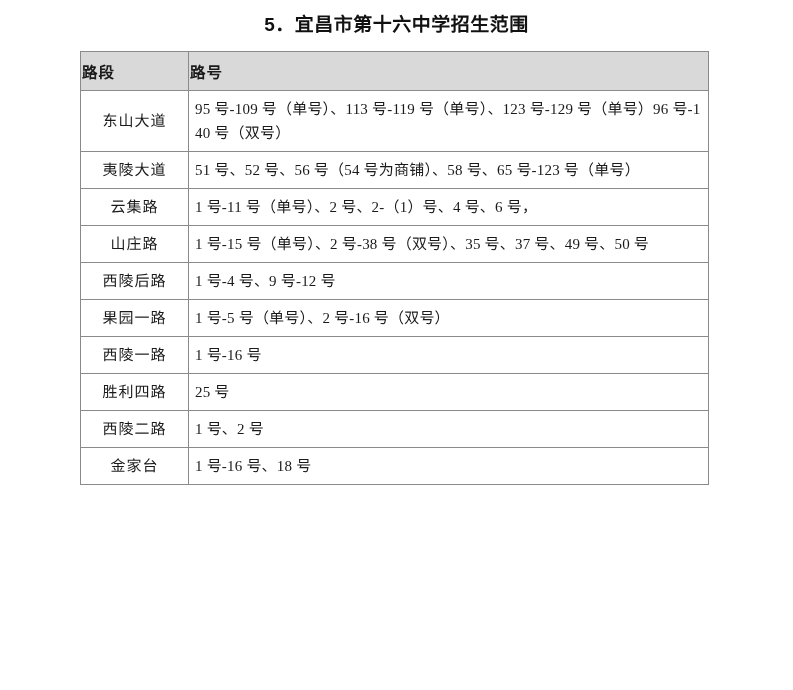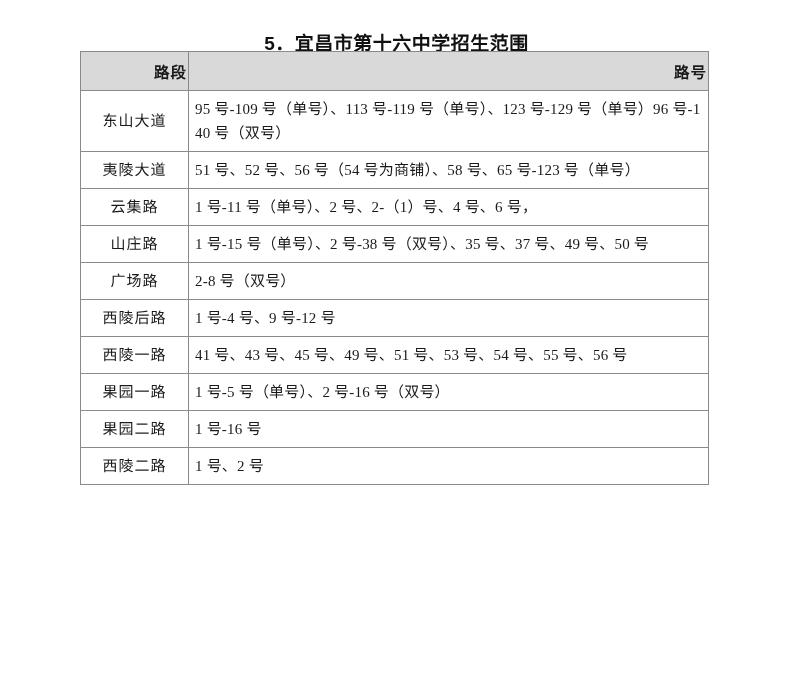--- a/index.html
+++ b/index.html
@@ -20,21 +20,21 @@
     box-sizing: border-box;
   }
   .doc-title {
     text-align: center;
     font-family: "Liberation Sans", "DejaVu Sans", sans-serif;
     font-weight: bold;
     font-size: 19px;
     color: #111111;
     letter-spacing: 0.5px;
     margin: 0;
-    padding-top: 30px;
+    padding-top: 11px;
     padding-bottom: 0;
     line-height: 1.5;
     width: 793px;
   }
   .table-wrap {
     position: absolute;
     left: 80px;
     top: 51px;
     width: 628px;
   }
@@ -51,21 +51,21 @@
   table.range-table td {
     border: 1px solid #8a8a8a;
     font-size: 15px;
     color: #1a1a1a;
     vertical-align: middle;
   }
   table.range-table thead th {
     background: #d9d9d9;
     font-family: Liberation Serif, serif;
     font-weight: bold;
-    text-align: right;
+    text-align: left;
     height: 36px;
     font-size: 15.5px;
     letter-spacing: 1px;
   }
   td.road-cell {
     text-align: center;
     padding: 6px 2px;
     letter-spacing: 1px;
     line-height: 1.5;
     white-space: nowrap;
@@ -110,40 +110,40 @@
           </tr>
           <tr>
             <td class="road-cell">云集路</td>
             <td class="nums-cell">1 号-11 号（单号）、2 号、2-（1）号、4 号、6 号，</td>
           </tr>
           <tr>
             <td class="road-cell">山庄路</td>
             <td class="nums-cell">1 号-15 号（单号）、2 号-38 号（双号）、35 号、37 号、49 号、50 号</td>
           </tr>
           <tr>
-            <td class="road-cell">广场路</td>
-            <td class="nums-cell">2-8 号（双号）</td>
-          </tr>
-          <tr>
             <td class="road-cell">西陵后路</td>
             <td class="nums-cell">1 号-4 号、9 号-12 号</td>
-          </tr>
-          <tr>
-            <td class="road-cell">西陵一路</td>
-            <td class="nums-cell">41 号、43 号、45 号、49 号、51 号、53 号、54 号、55 号、56 号</td>
           </tr>
           <tr>
             <td class="road-cell">果园一路</td>
             <td class="nums-cell">1 号-5 号（单号）、2 号-16 号（双号）</td>
           </tr>
           <tr>
-            <td class="road-cell">果园二路</td>
+            <td class="road-cell">西陵一路</td>
             <td class="nums-cell">1 号-16 号</td>
+          </tr>
+          <tr>
+            <td class="road-cell">胜利四路</td>
+            <td class="nums-cell">25 号</td>
           </tr>
           <tr>
             <td class="road-cell">西陵二路</td>
             <td class="nums-cell">1 号、2 号</td>
+          </tr>
+          <tr>
+            <td class="road-cell">金家台</td>
+            <td class="nums-cell">1 号-16 号、18 号</td>
           </tr>
         </tbody>
     </table>
   </div>
 
 </div>
 
 </body></html>

